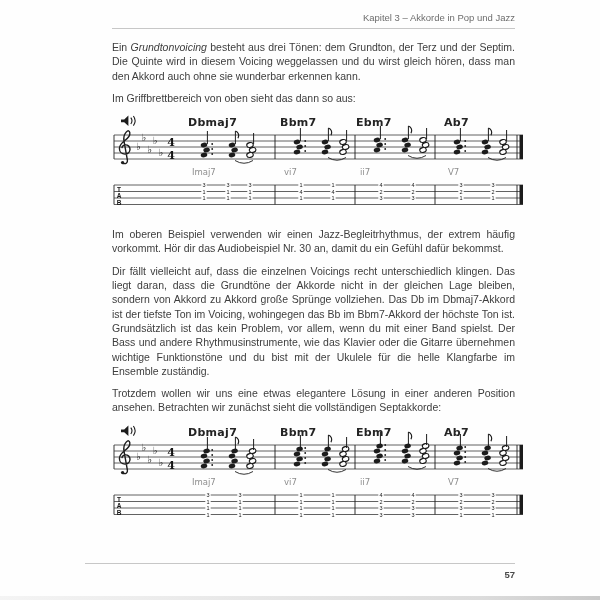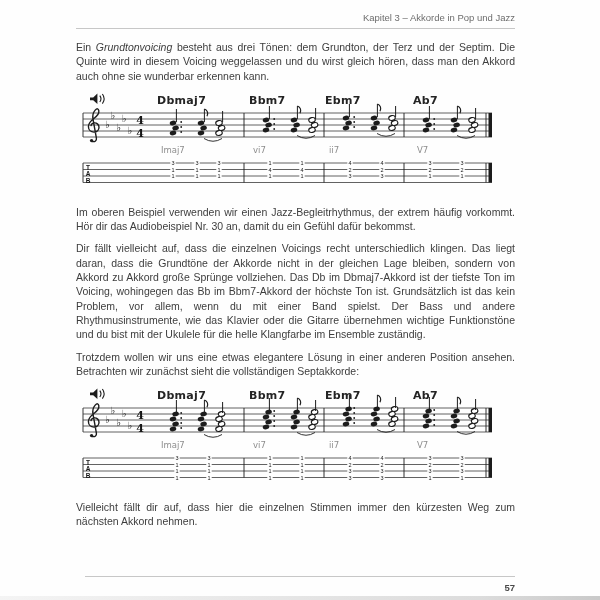--- a/index.html
+++ b/index.html
@@ -1,28 +1,28 @@
 <!DOCTYPE html>
 <html><head>
 <meta charset="utf-8">
 <style>
   html,body{margin:0;padding:0;background:#e9e9e9;}
   .page{
     position:relative;width:600px;height:600px;background:#fefefe;
     font-family:"Liberation Sans",sans-serif;color:#3d3d3d;overflow:hidden;
-    box-sizing:border-box;padding:12px 85px 0 76px;
+    box-sizing:border-box;padding:12px 85px 0 112px;
   }
   .page::after{content:"";position:absolute;left:0;right:0;bottom:0;height:4px;
     background:linear-gradient(to right,#f4f4f4,#dcdcdc 80%,#c9c9c9);}
   .header{font-size:9.5px;color:#6d6d6d;text-align:right;padding-bottom:5px;
     border-bottom:1px solid #c7c7c7;margin-bottom:11px;}
   p.para{font-size:10.5px;line-height:14.3px;text-align:justify;margin:0 0 8px 0;}
   p.para i{font-style:italic;}
   .example{margin:2px 0 6px 0;text-align:center;}
-  .footer{position:absolute;left:85px;right:85px;bottom:7px;}
+  .footer{position:absolute;left:85px;right:85px;bottom:20px;}
   .footer .rule{border-top:1px solid #c7c7c7;margin-bottom:5px;}
   .pagenum{font-size:9.5px;font-weight:bold;color:#4a4a4a;text-align:right;}
   
   .chordlbl{font-family:"DejaVu Sans",sans-serif;font-size:11px;font-weight:600;fill:#242424;letter-spacing:.3px;}
   .roman{font-family:"DejaVu Sans",sans-serif;font-size:8.5px;fill:#8d8d8d;}
   .timesig{font-family:"DejaVu Serif",serif;font-size:11px;font-weight:bold;fill:#161616;}
   .flat{font-family:"DejaVu Sans",sans-serif;font-size:10px;fill:#161616;}
   .tabchar{font-family:"Liberation Sans",sans-serif;font-size:6.5px;font-weight:bold;fill:#161616;}
   .fret{font-family:"Liberation Sans",sans-serif;font-size:5.5px;fill:#161616;}
 </style>
@@ -30,20 +30,21 @@
 <body>
 
 <div class="page">
   <div class="header">
     <span>Kapitel 3 – Akkorde in Pop und Jazz</span>
   </div>
 
   <p class="para"><span>Ein </span><i>Grundtonvoicing</i><span> besteht aus drei Tönen: dem Grundton, der Terz und der Septim. Die Quinte wird in diesem Voicing weggelassen und du wirst gleich hören, dass man den Akkord auch ohne sie wunderbar erkennen kann.</span></p>
 
 
+  <p class="para">Im Griffbrettbereich von oben sieht das dann so aus:</p>
 
   <div class="example" id="ex-mount-0"><svg viewBox="0 0 430 104" width="430" height="104">
         <g>
           <path d="M9 6.4 L12.2 6.4 L16.4 2.6 L16.4 13 L12.2 9.2 L9 9.2 Z" fill="#1c1c1c"></path>
           <path d="M18.8 4.6 Q21.2 7.8 18.8 11" stroke="#1c1c1c" stroke-width="1.1" fill="none"></path>
           <path d="M21.4 3 Q24.9 7.8 21.4 12.6" stroke="#1c1c1c" stroke-width="1.1" fill="none"></path>
         </g>
         <text x="76" y="13" class="chordlbl" text-anchor="start">Dbmaj7</text>
         <text x="168" y="13" class="chordlbl" text-anchor="start">Bbm7</text>
         <text x="244" y="13" class="chordlbl" text-anchor="start">Ebm7</text>
@@ -445,19 +446,18 @@
           <text x="381" y="74" class="fret" text-anchor="middle">3</text>
           <rect x="378.3" y="75.3" width="5.4" height="6.4" fill="#fefefe"></rect>
           <text x="381" y="80.5" class="fret" text-anchor="middle">2</text>
           <rect x="378.3" y="81.8" width="5.4" height="6.4" fill="#fefefe"></rect>
           <text x="381" y="87" class="fret" text-anchor="middle">3</text>
           <rect x="378.3" y="88.3" width="5.4" height="6.4" fill="#fefefe"></rect>
           <text x="381" y="93.5" class="fret" text-anchor="middle">1</text>
         </g>
       </svg></div>
 
-  <p class="para">Vielleicht fällt dir auf, dass hier die einzelnen Stimmen immer den kürzesten Weg zum nächsten Akkord nehmen.</p>
 
   <div class="footer">
     <div class="rule"></div>
     <div class="pagenum">57</div>
   </div>
 </div>
 
 </body></html>

